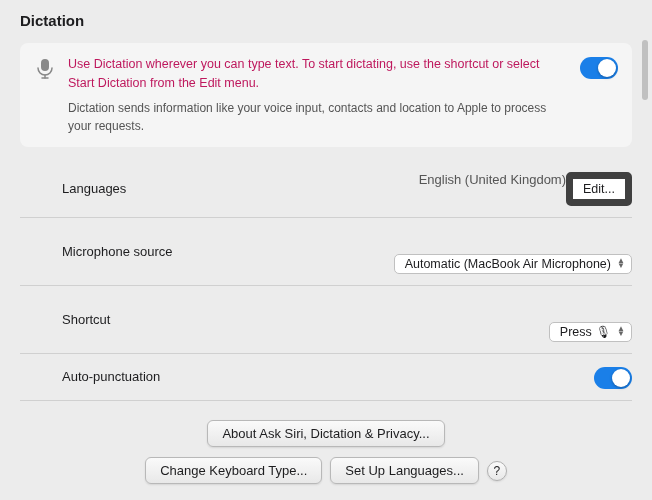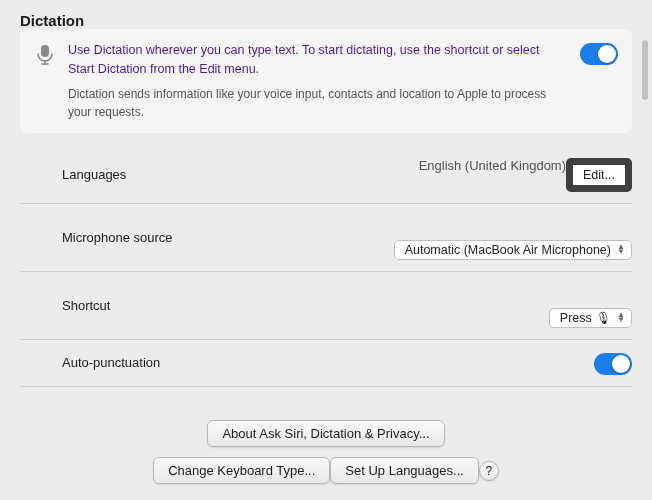--- a/index.html
+++ b/index.html
@@ -23,20 +23,21 @@
       height: 500px;
       background: #ececec;
       padding: 12px 20px 16px 20px;
       position: relative;
     }
 
     .page-title {
       font-size: 15px;
       font-weight: 700;
       color: #1d1d1f;
+      margin-bottom: 14px;
     }
 
     
     .info-card {
       background: #f5f5f5;
       border-radius: 8px;
       padding: 12px 14px;
       display: flex;
       align-items: flex-start;
       gap: 12px;
@@ -47,21 +48,21 @@
       flex-shrink: 0;
       margin-top: 2px;
     }
 
     .info-card-content {
       flex: 1;
     }
 
     .info-text-primary {
       font-size: 12.5px;
-      color: #4c1d95;
+      color: #be185d;
       line-height: 1.5;
       margin-bottom: 6px;
     }
 
     .info-text-secondary {
       font-size: 12px;
       color: #555;
       line-height: 1.5;
     }
 
@@ -182,20 +183,21 @@
     .about-row {
       display: flex;
       justify-content: center;
       margin-bottom: 10px;
     }
 
     .bottom-buttons-row {
       display: flex;
       align-items: center;
       justify-content: center;
+      gap: 8px;
     }
 
     .btn-normal {
       background: #f0f0f0;
       border: 1px solid #b8b8b8;
       border-radius: 6px;
       padding: 5px 14px;
       font-size: 13px;
       color: #1d1d1f;
       cursor: pointer;

